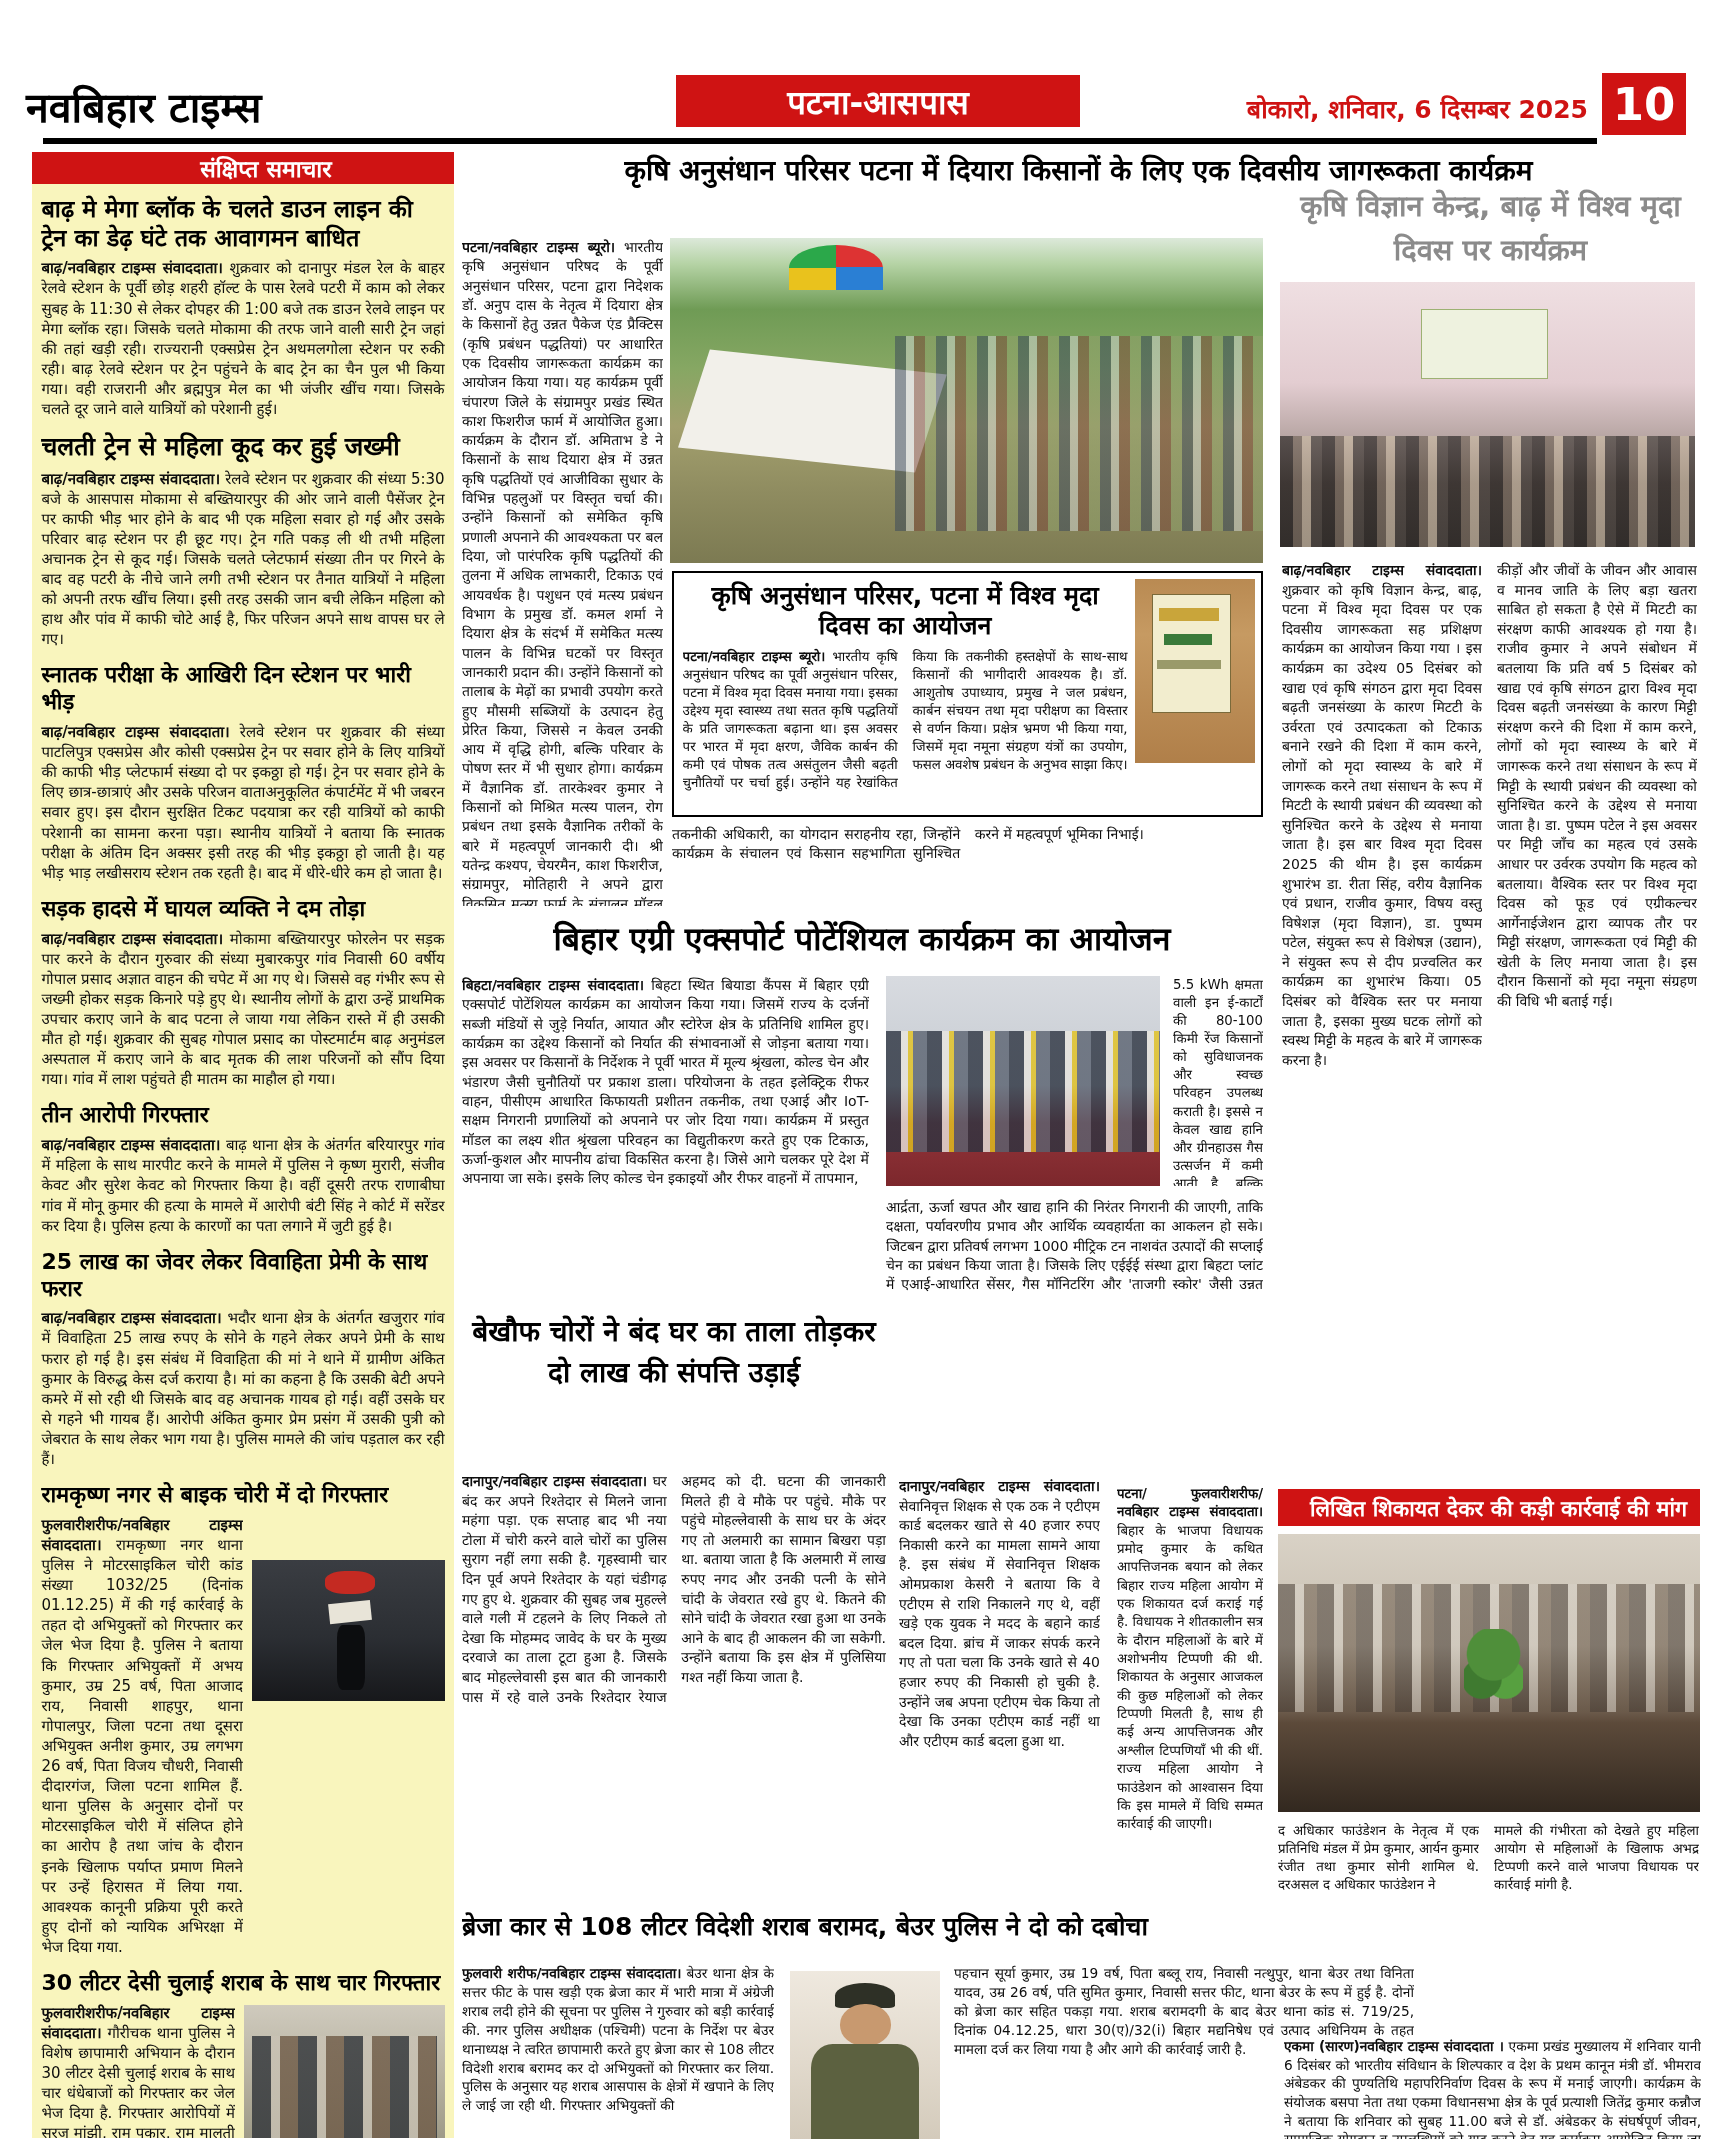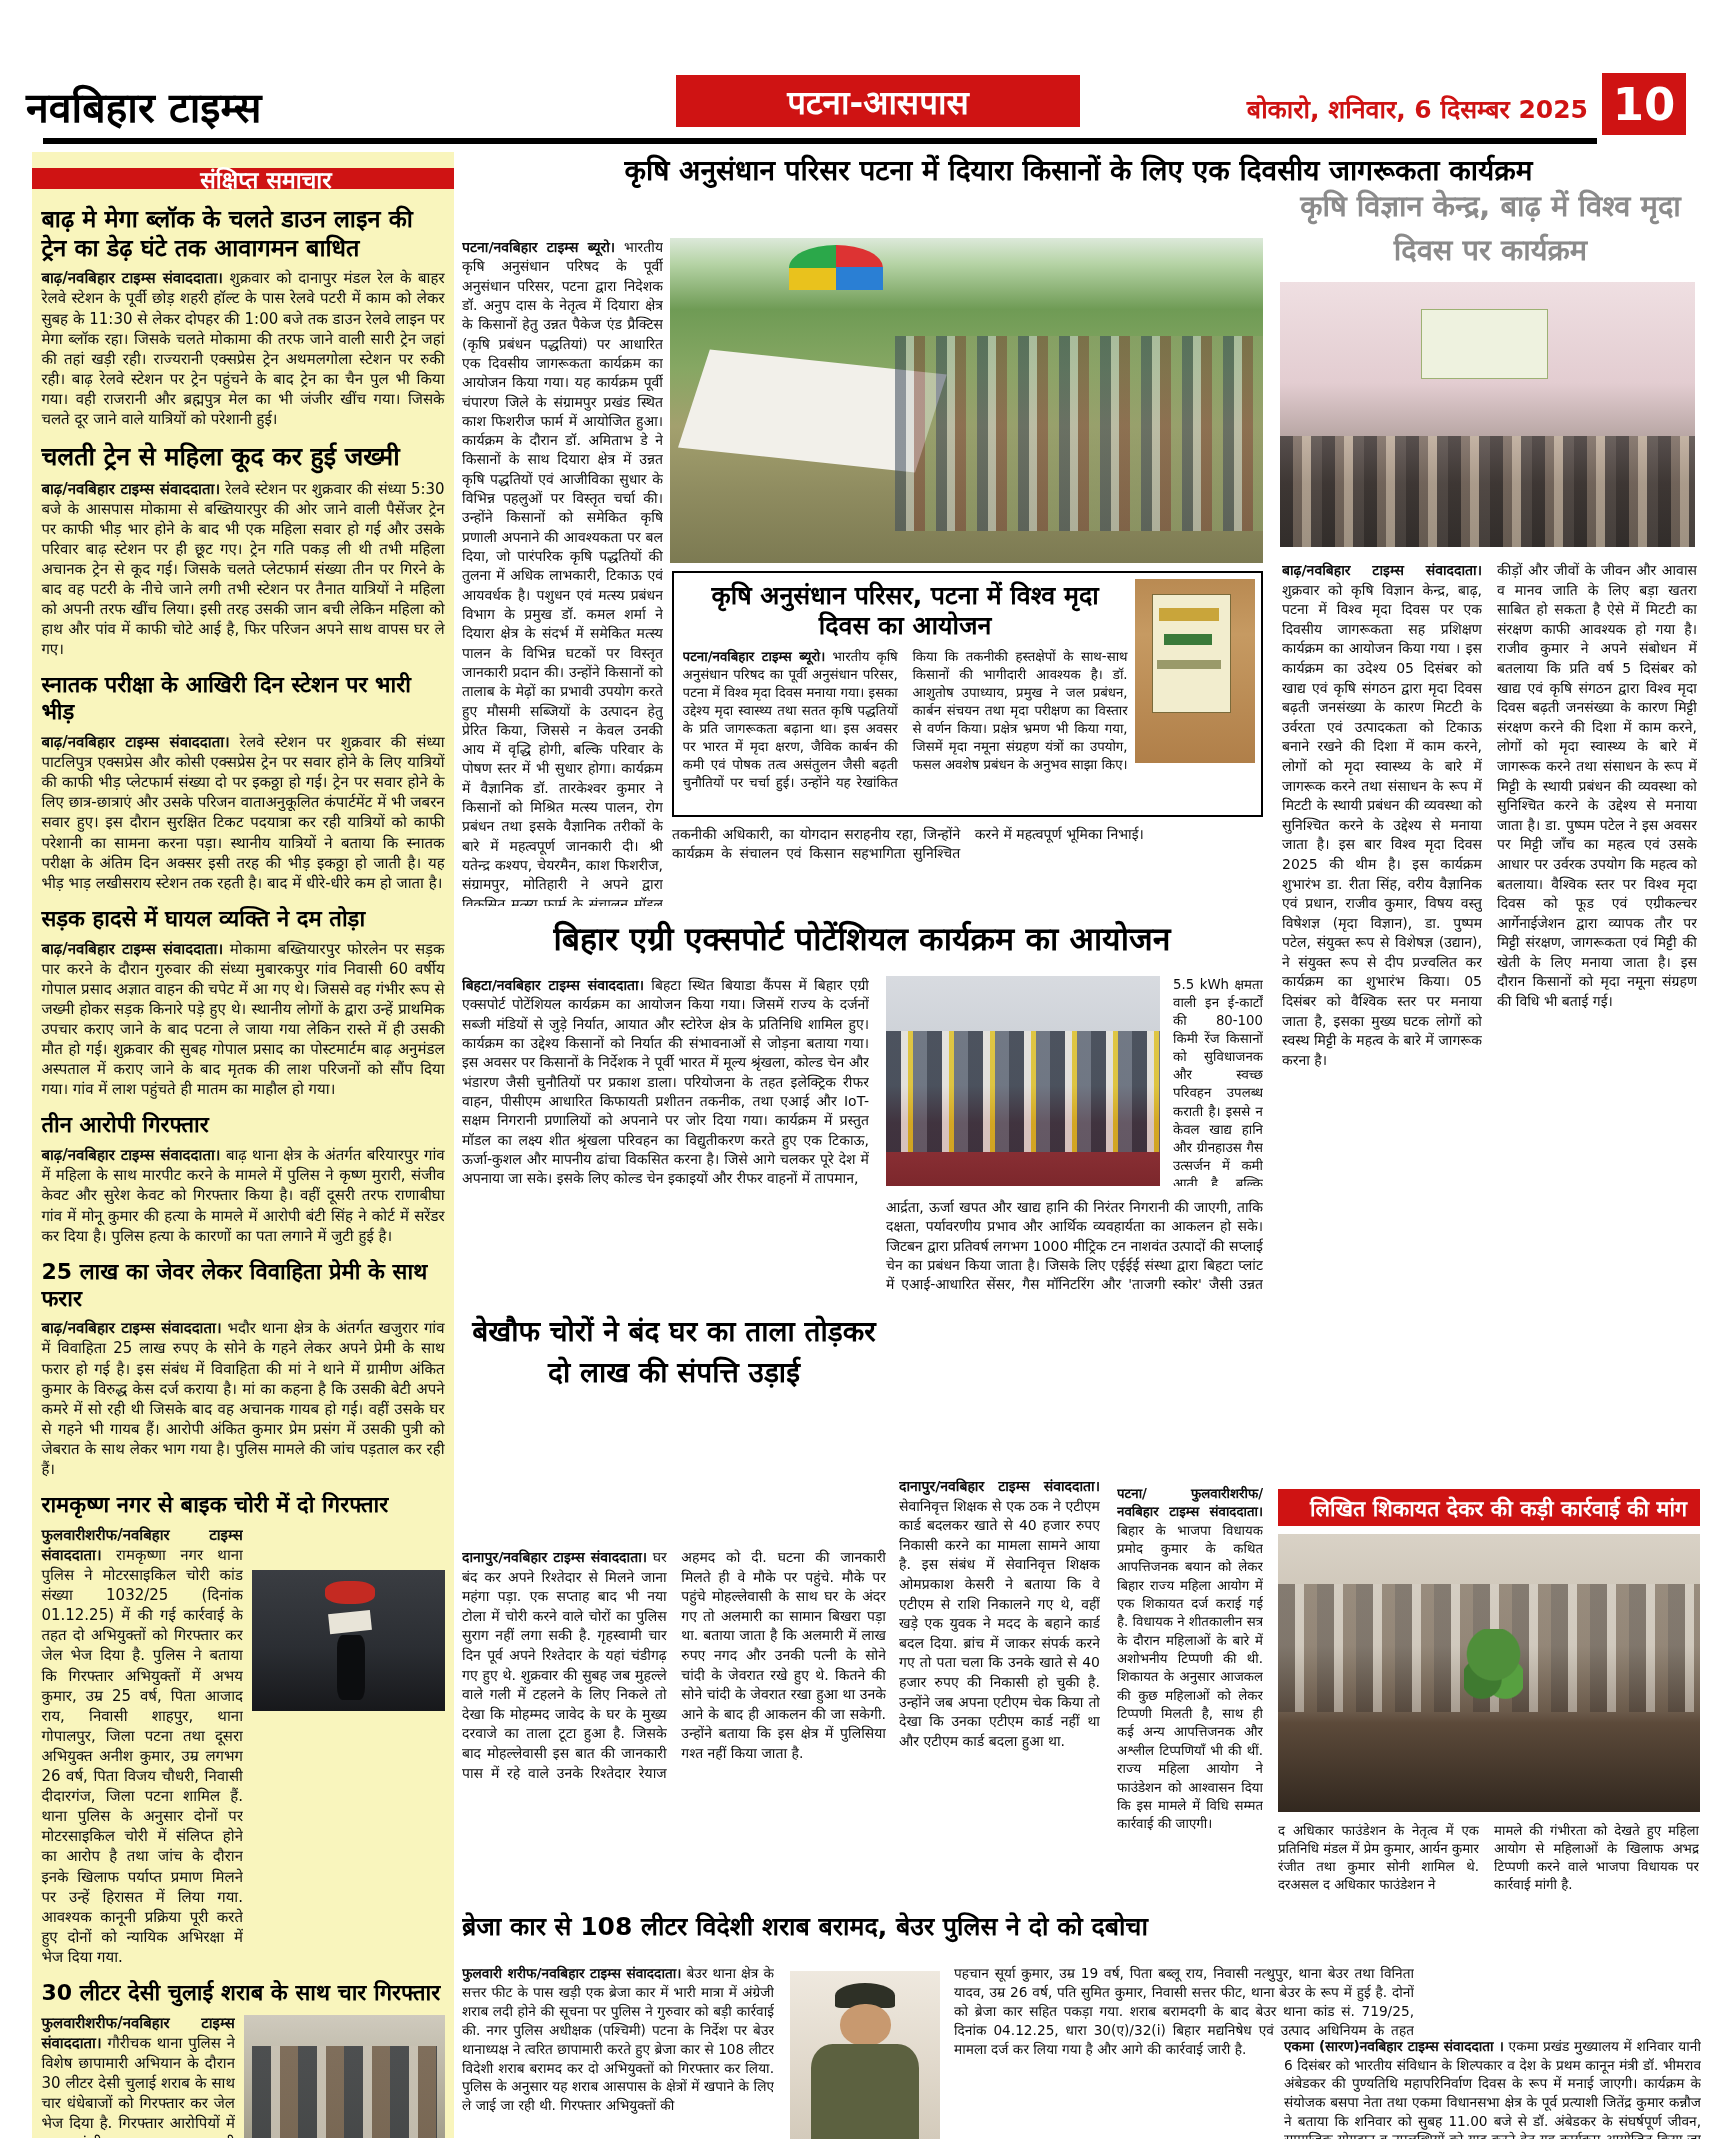--- a/index.html
+++ b/index.html
@@ -62,21 +62,21 @@
   <div class="abs red-box" style="left:676px;top:75px;width:404px;height:52px;font-size:33px;">
        <span>पटना-आसपास</span>
     </div>
   <div class="abs" style="left:1211px;top:91px;width:377px;text-align:right;color:var(--red);font-weight:bold;font-size:25px;">बोकारो, शनिवार, 6 दिसम्बर 2025</div>
   <div class="abs red-box" style="left:1602px;top:73px;width:84px;height:62px;font-size:45px;">
        <span>10</span>
     </div>
   <div class="abs rule" style="left:43px;top:138px;width:1554px;height:6px;"></div>
 
   <div class="abs" style="left:32px;top:152px;width:422px;height:1986px;background:var(--yellow);padding:0 9.4px;overflow:hidden;">
-    <div class="red-box" style="margin:16px -9.4px;height:21px;font-size:23px;padding-left:46px;">
+    <div class="red-box" style="margin:0 -9.4px;height:32px;font-size:23px;padding-left:46px;">
          <span>संक्षिप्त समाचार</span>
       </div>
 
     <div style="margin-top:11px;">
       <div class="hl" style="font-size:23.5px;">बाढ़ मे मेगा ब्लॉक के चलते डाउन लाइन की ट्रेन का डेढ़ घंटे तक आवागमन बाधित</div>
       <p class="body-txt" style="font-size:15px;line-height:1.34;margin:6px 0 0;">
         <b class="byline">बाढ़/नवबिहार टाइम्स संवाददाता।</b>
         <span>शुक्रवार को दानापुर मंडल रेल के बाहर रेलवे स्टेशन के पूर्वी छोड़ शहरी हॉल्ट के पास रेलवे पटरी में काम को लेकर सुबह के 11:30 से लेकर दोपहर की 1:00 बजे तक डाउन रेलवे लाइन पर मेगा ब्लॉक रहा। जिसके चलते मोकामा की तरफ जाने वाली सारी ट्रेन जहां की तहां खड़ी रही। राज्यरानी एक्सप्रेस ट्रेन अथमलगोला स्टेशन पर रुकी रही। बाढ़ रेलवे स्टेशन पर ट्रेन पहुंचने के बाद ट्रेन का चैन पुल भी किया गया। वही राजरानी और ब्रह्मपुत्र मेल का भी जंजीर खींच गया। जिसके चलते दूर जाने वाले यात्रियों को परेशानी हुई।</span></p>
     </div>
     <div style="margin-top:13px;">
@@ -184,21 +184,21 @@
       <div class="ppl"></div>
     </div>
   <div class="abs body-txt" style="left:1173px;top:976px;width:90px;height:210px;font-size:13.3px;line-height:1.36;">
     <span>5.5 kWh क्षमता वाली इन ई-कार्टों की 80-100 किमी रेंज किसानों को सुविधाजनक और स्वच्छ परिवहन उपलब्ध कराती है। इससे न केवल खाद्य हानि और ग्रीनहाउस गैस उत्सर्जन में कमी आती है, बल्कि ताजी उपज के बेहतर संरक्षण के कारण किसानों की आमदनी भी बढ़ने की उम्मीद है।</span>
   </div>
   <div class="abs body-txt" style="left:886px;top:1198px;width:377px;height:94px;font-size:14px;line-height:1.38;">
     <span>आर्द्रता, ऊर्जा खपत और खाद्य हानि की निरंतर निगरानी की जाएगी, ताकि दक्षता, पर्यावरणीय प्रभाव और आर्थिक व्यवहार्यता का आकलन हो सके। जिटबन द्वारा प्रतिवर्ष लगभग 1000 मीट्रिक टन नाशवंत उत्पादों की सप्लाई चेन का प्रबंधन किया जाता है। जिसके लिए एईईई संस्था द्वारा बिहटा प्लांट में एआई-आधारित सेंसर, गैस मॉनिटरिंग और 'ताजगी स्कोर' जैसी उन्नत तकनीकों का उपयोग किया जा रहा है। परियोजना का एक महत्वपूर्ण भाग दरभंगा स्थित मिथिला यूनियन में चल रहा पायलट है। जहां किसानों को ताजा उपज सीधे बाजार तक पहुँचाने में मदद के लिए पीसीएम प्रौद्योगिकी वाले कोल्ड बॉक्स से लैस ई-कार्ट दी गई हैं।</span>
   </div>
 
   <div class="abs hl center" style="left:462px;top:1312px;width:424px;font-size:28px;line-height:1.45;">बेखौफ चोरों ने बंद घर का ताला तोड़कर दो लाख की संपत्ति उड़ाई</div>
-  <div class="abs body-txt cols2" style="left:462px;top:1548px;width:424px;height:424px;font-size:14px;line-height:1.4;">
+  <div class="abs body-txt cols2" style="left:462px;top:1472px;width:424px;height:424px;font-size:14px;line-height:1.4;">
     <b class="byline">दानापुर/नवबिहार टाइम्स संवाददाता।</b>
     <span>घर बंद कर अपने रिश्तेदार से मिलने जाना महंगा पड़ा. एक सप्ताह बाद भी नया टोला में चोरी करने वाले चोरों का पुलिस सुराग नहीं लगा सकी है. गृहस्वामी चार दिन पूर्व अपने रिश्तेदार के यहां चंडीगढ़ गए हुए थे. शुक्रवार की सुबह जब मुहल्ले वाले गली में टहलने के लिए निकले तो देखा कि मोहम्मद जावेद के घर के मुख्य दरवाजे का ताला टूटा हुआ है. जिसके बाद मोहल्लेवासी इस बात की जानकारी पास में रहे वाले उनके रिश्तेदार रेयाज अहमद को दी. घटना की जानकारी मिलते ही वे मौके पर पहुंचे. मौके पर पहुंचे मोहल्लेवासी के साथ घर के अंदर गए तो अलमारी का सामान बिखरा पड़ा था. बताया जाता है कि अलमारी में लाख रुपए नगद और उनकी पत्नी के सोने चांदी के जेवरात रखे हुए थे. कितने की सोने चांदी के जेवरात रखा हुआ था उनके आने के बाद ही आकलन की जा सकेगी. उन्होंने बताया कि इस क्षेत्र में पुलिसिया गश्त नहीं किया जाता है.</span>
   </div>
 
   <div class="abs body-txt" style="left:899px;top:1477px;width:201px;height:419px;font-size:14px;line-height:1.4;">
     <b class="byline">दानापुर/नवबिहार टाइम्स संवाददाता।</b>
     <span>सेवानिवृत्त शिक्षक से एक ठक ने एटीएम कार्ड बदलकर खाते से 40 हजार रुपए निकासी करने का मामला सामने आया है. इस संबंध में सेवानिवृत्त शिक्षक ओमप्रकाश केसरी ने बताया कि वे एटीएम से राशि निकालने गए थे, वहीं खड़े एक युवक ने मदद के बहाने कार्ड बदल दिया. ब्रांच में जाकर संपर्क करने गए तो पता चला कि उनके खाते से 40 हजार रुपए की निकासी हो चुकी है. उन्होंने जब अपना एटीएम चेक किया तो देखा कि उनका एटीएम कार्ड नहीं था और एटीएम कार्ड बदला हुआ था.</span>
   </div>
 
   <div class="abs body-txt" style="left:1117px;top:1485px;width:146px;height:411px;font-size:13.3px;line-height:1.38;">

